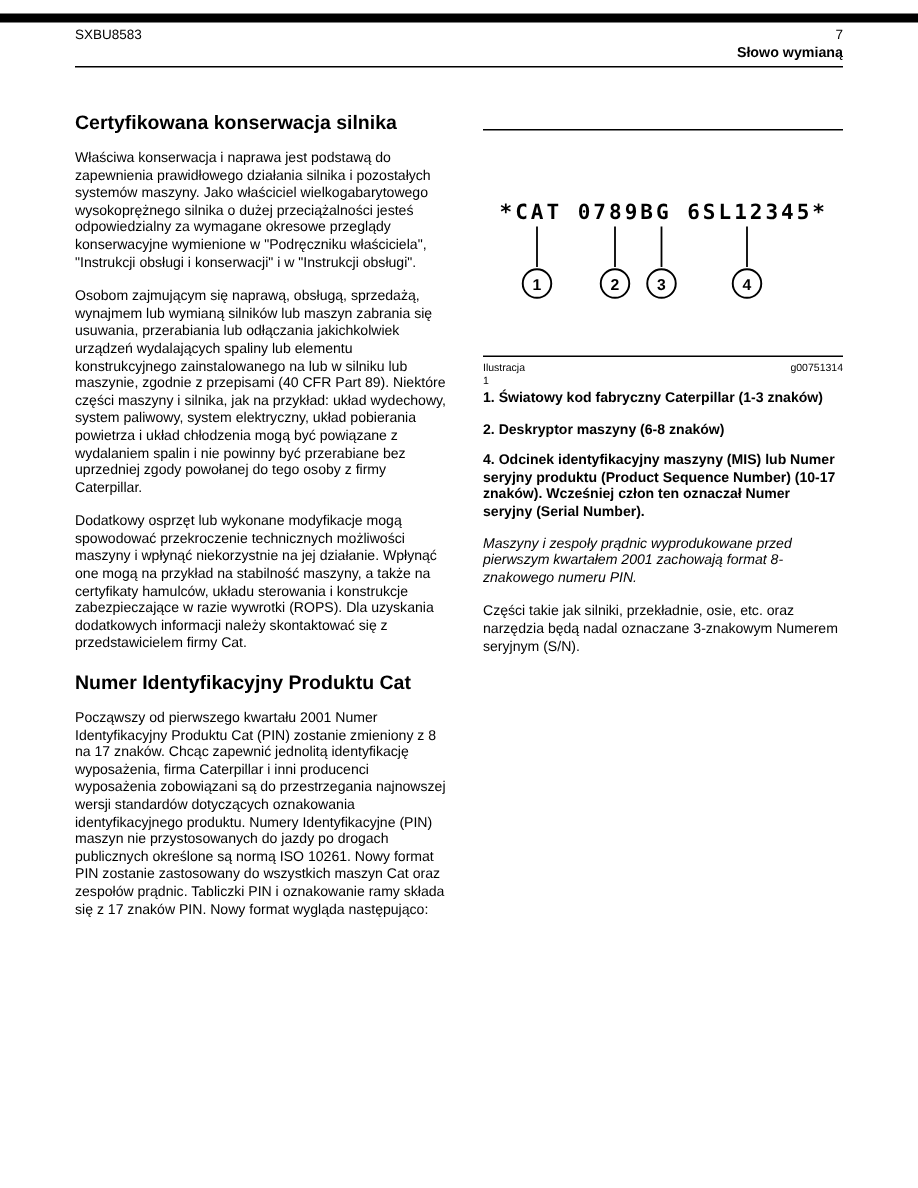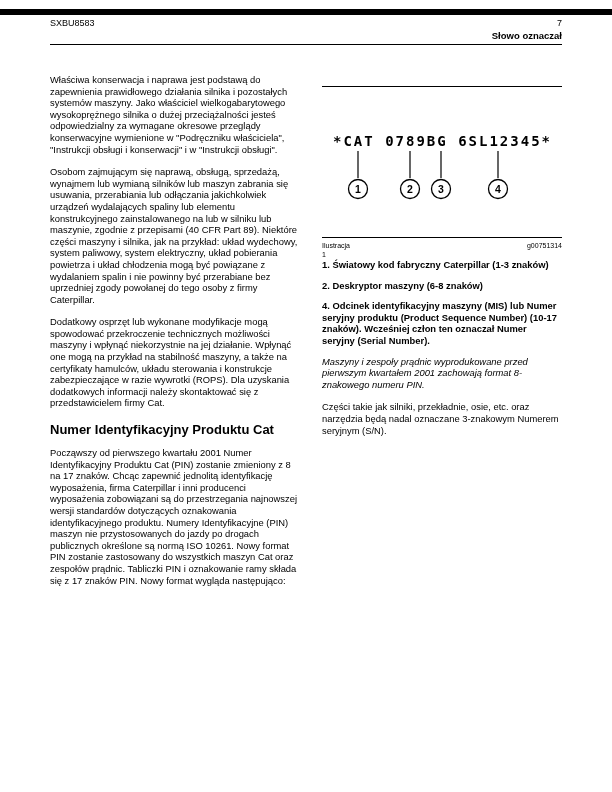--- a/index.html
+++ b/index.html
@@ -38,24 +38,25 @@
 </style>
 </head>
 <body>
 
 <div class="page">
 
   <div class="topbar"></div>
 
   <div class="hdr-doc">SXBU8583</div>
   <div class="hdr-page">7</div>
-  <div class="hdr-section">Słowo oznaczał</div>
+  <div class="hdr-section">Słowo wymianą</div>
   <div class="hdr-rule"></div>
 
   <div class="col-left">
+    <div class="h-main">Certyfikowana konserwacja silnika</div>
     <p class="body">Właściwa konserwacja i naprawa jest podstawą do zapewnienia prawidłowego działania silnika i pozostałych systemów maszyny. Jako właściciel wielkogabarytowego wysokoprężnego silnika o dużej przeciążalności jesteś odpowiedzialny za wymagane okresowe przeglądy konserwacyjne wymienione w "Podręczniku właściciela", "Instrukcji obsługi i konserwacji" i w "Instrukcji obsługi".</p>
     <p class="body">Osobom zajmującym się naprawą, obsługą, sprzedażą, wynajmem lub wymianą silników lub maszyn zabrania się usuwania, przerabiania lub odłączania jakichkolwiek urządzeń wydalających spaliny lub elementu konstrukcyjnego zainstalowanego na lub w silniku lub maszynie, zgodnie z przepisami (40 CFR Part 89). Niektóre części maszyny i silnika, jak na przykład: układ wydechowy, system paliwowy, system elektryczny, układ pobierania powietrza i układ chłodzenia mogą być powiązane z wydalaniem spalin i nie powinny być przerabiane bez uprzedniej zgody powołanej do tego osoby z firmy Caterpillar.</p>
 
     <p class="body">Dodatkowy osprzęt lub wykonane modyfikacje mogą spowodować przekroczenie technicznych możliwości maszyny i wpłynąć niekorzystnie na jej działanie. Wpłynąć one mogą na przykład na stabilność maszyny, a także na certyfikaty hamulców, układu sterowania i konstrukcje zabezpieczające w razie wywrotki (ROPS). Dla uzyskania dodatkowych informacji należy skontaktować się z przedstawicielem firmy Cat.</p>
 
     <div class="h-main h-gap">Numer Identyfikacyjny Produktu Cat</div>
     <p class="body">Począwszy od pierwszego kwartału 2001 Numer Identyfikacyjny Produktu Cat (PIN) zostanie zmieniony z 8 na 17 znaków. Chcąc zapewnić jednolitą identyfikację wyposażenia, firma Caterpillar i inni producenci wyposażenia zobowiązani są do przestrzegania najnowszej wersji standardów dotyczących oznakowania identyfikacyjnego produktu. Numery Identyfikacyjne (PIN) maszyn nie przystosowanych do jazdy po drogach publicznych określone są normą ISO 10261. Nowy format PIN zostanie zastosowany do wszystkich maszyn Cat oraz zespołów prądnic. Tabliczki PIN i oznakowanie ramy składa się z 17 znaków PIN. Nowy format wygląda następująco:</p>
   </div>
 
   <div class="col-right">

